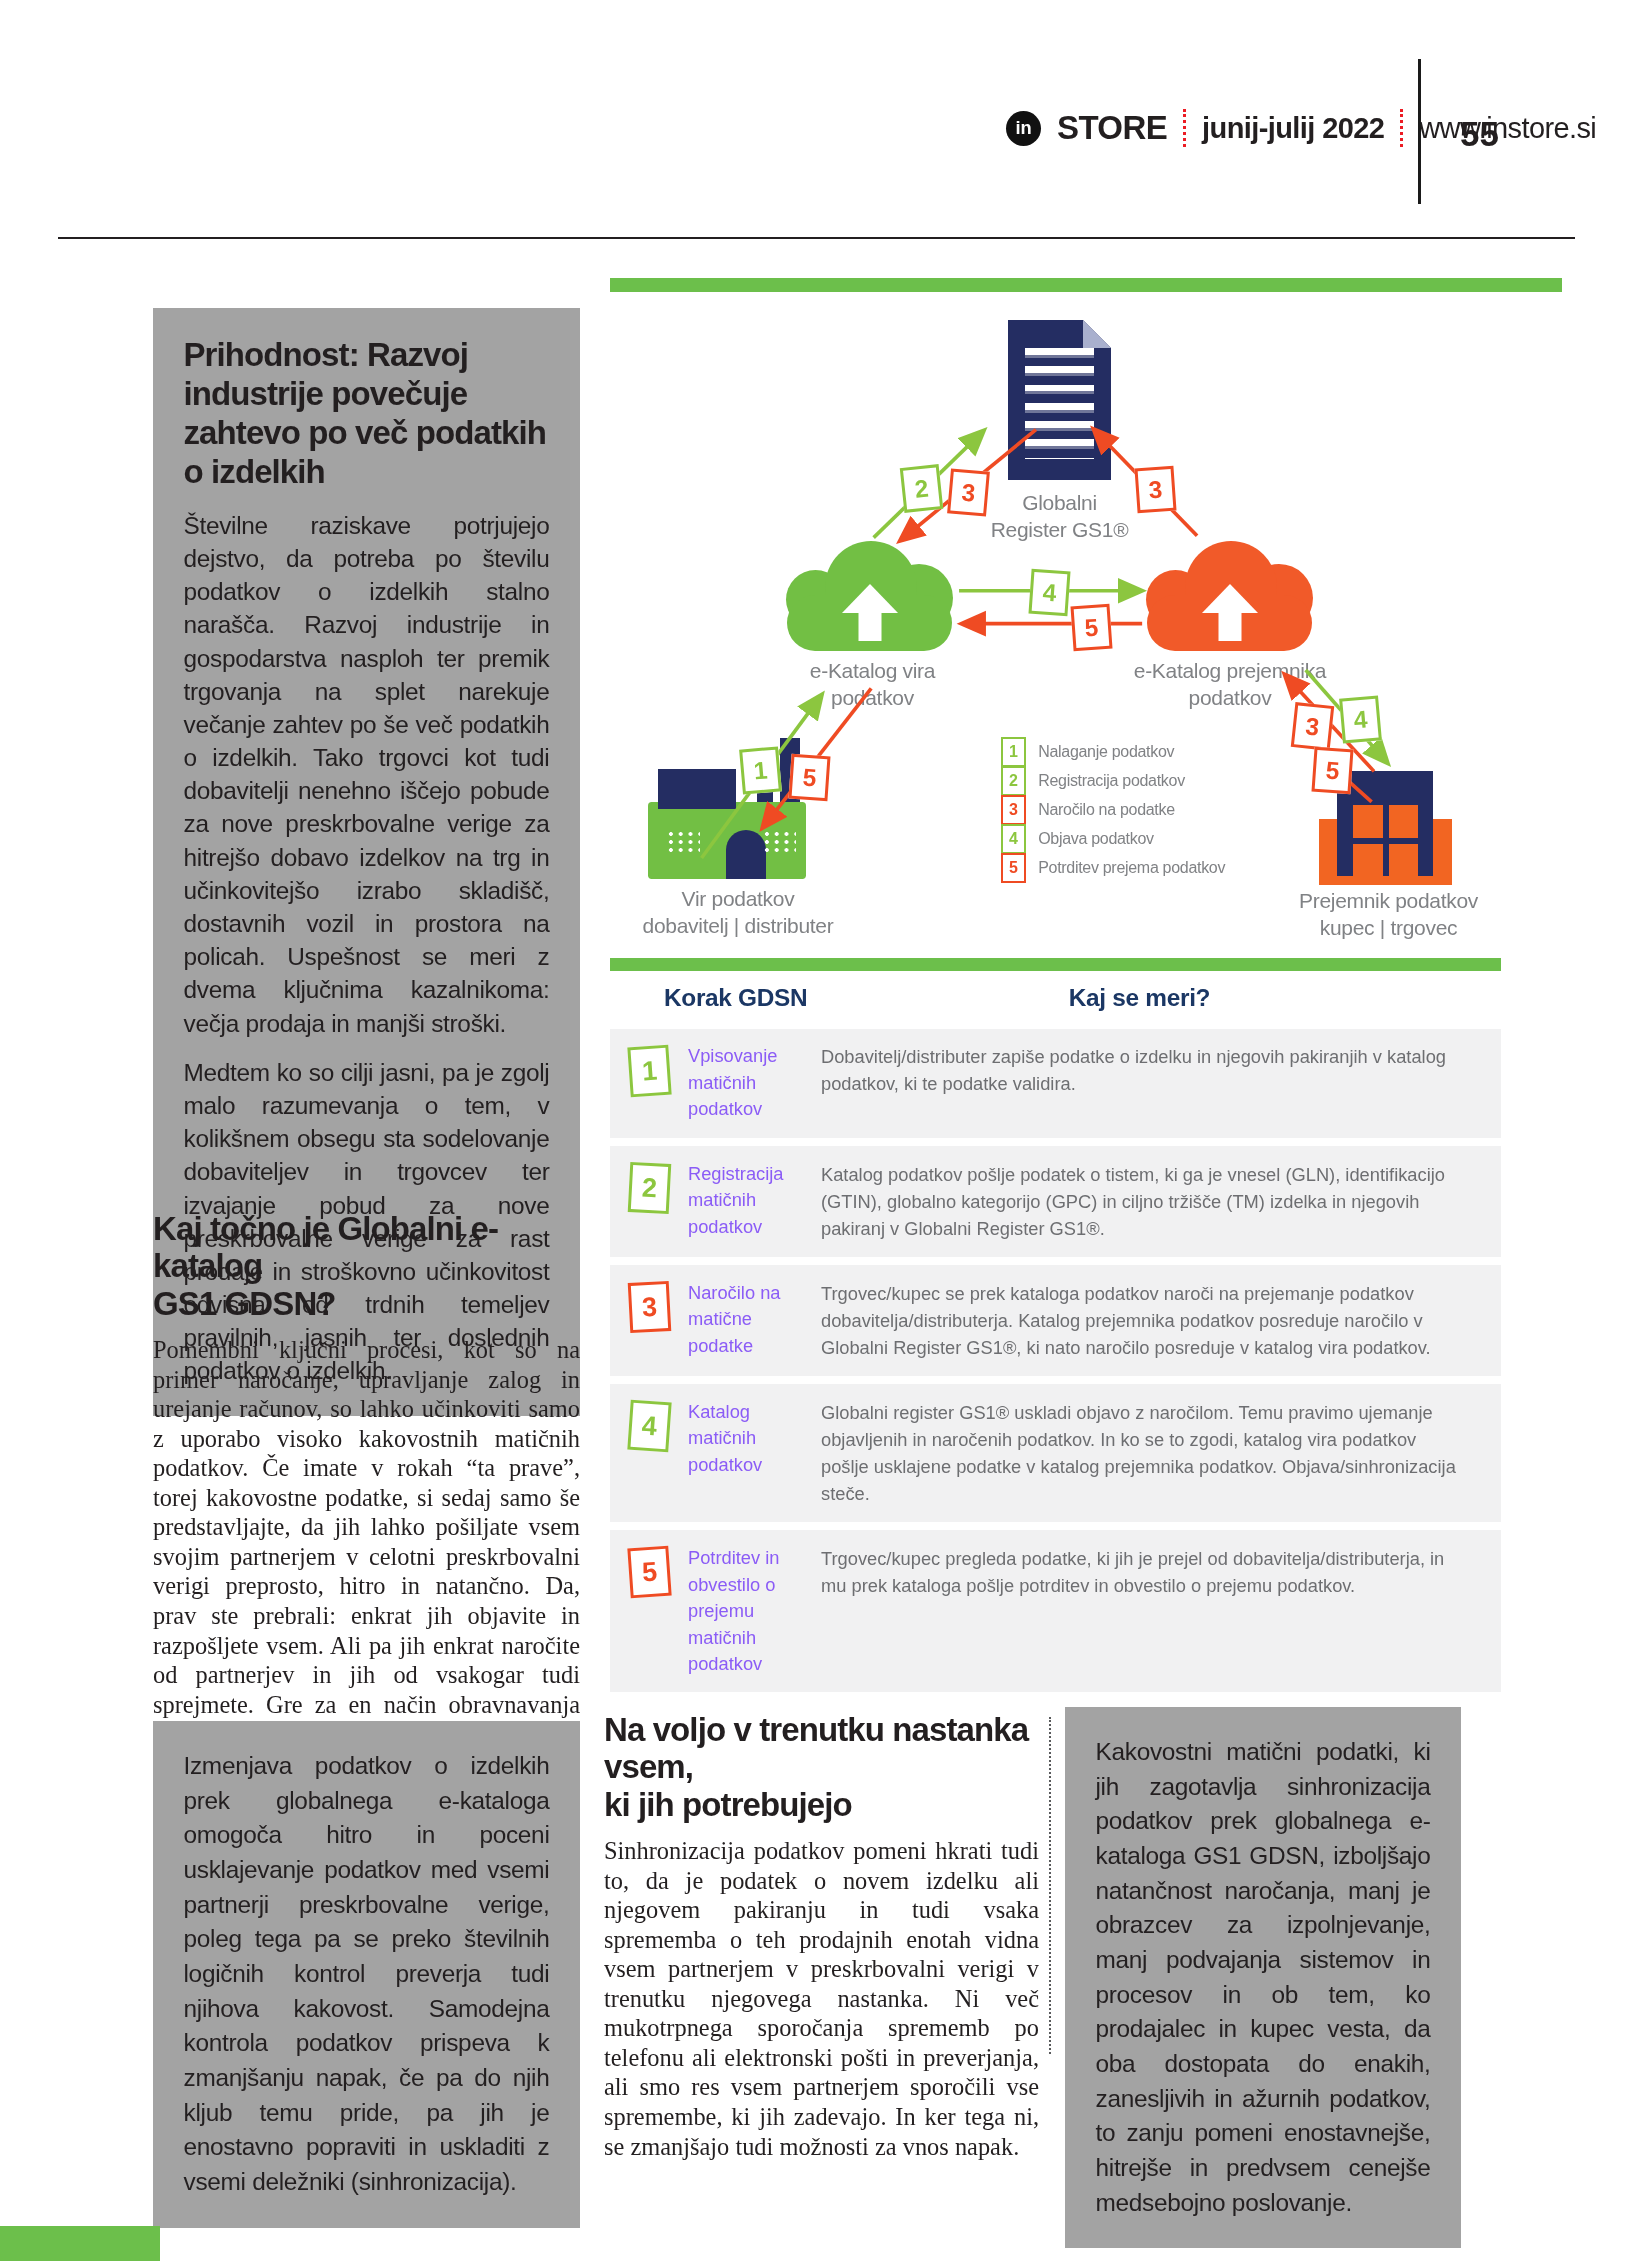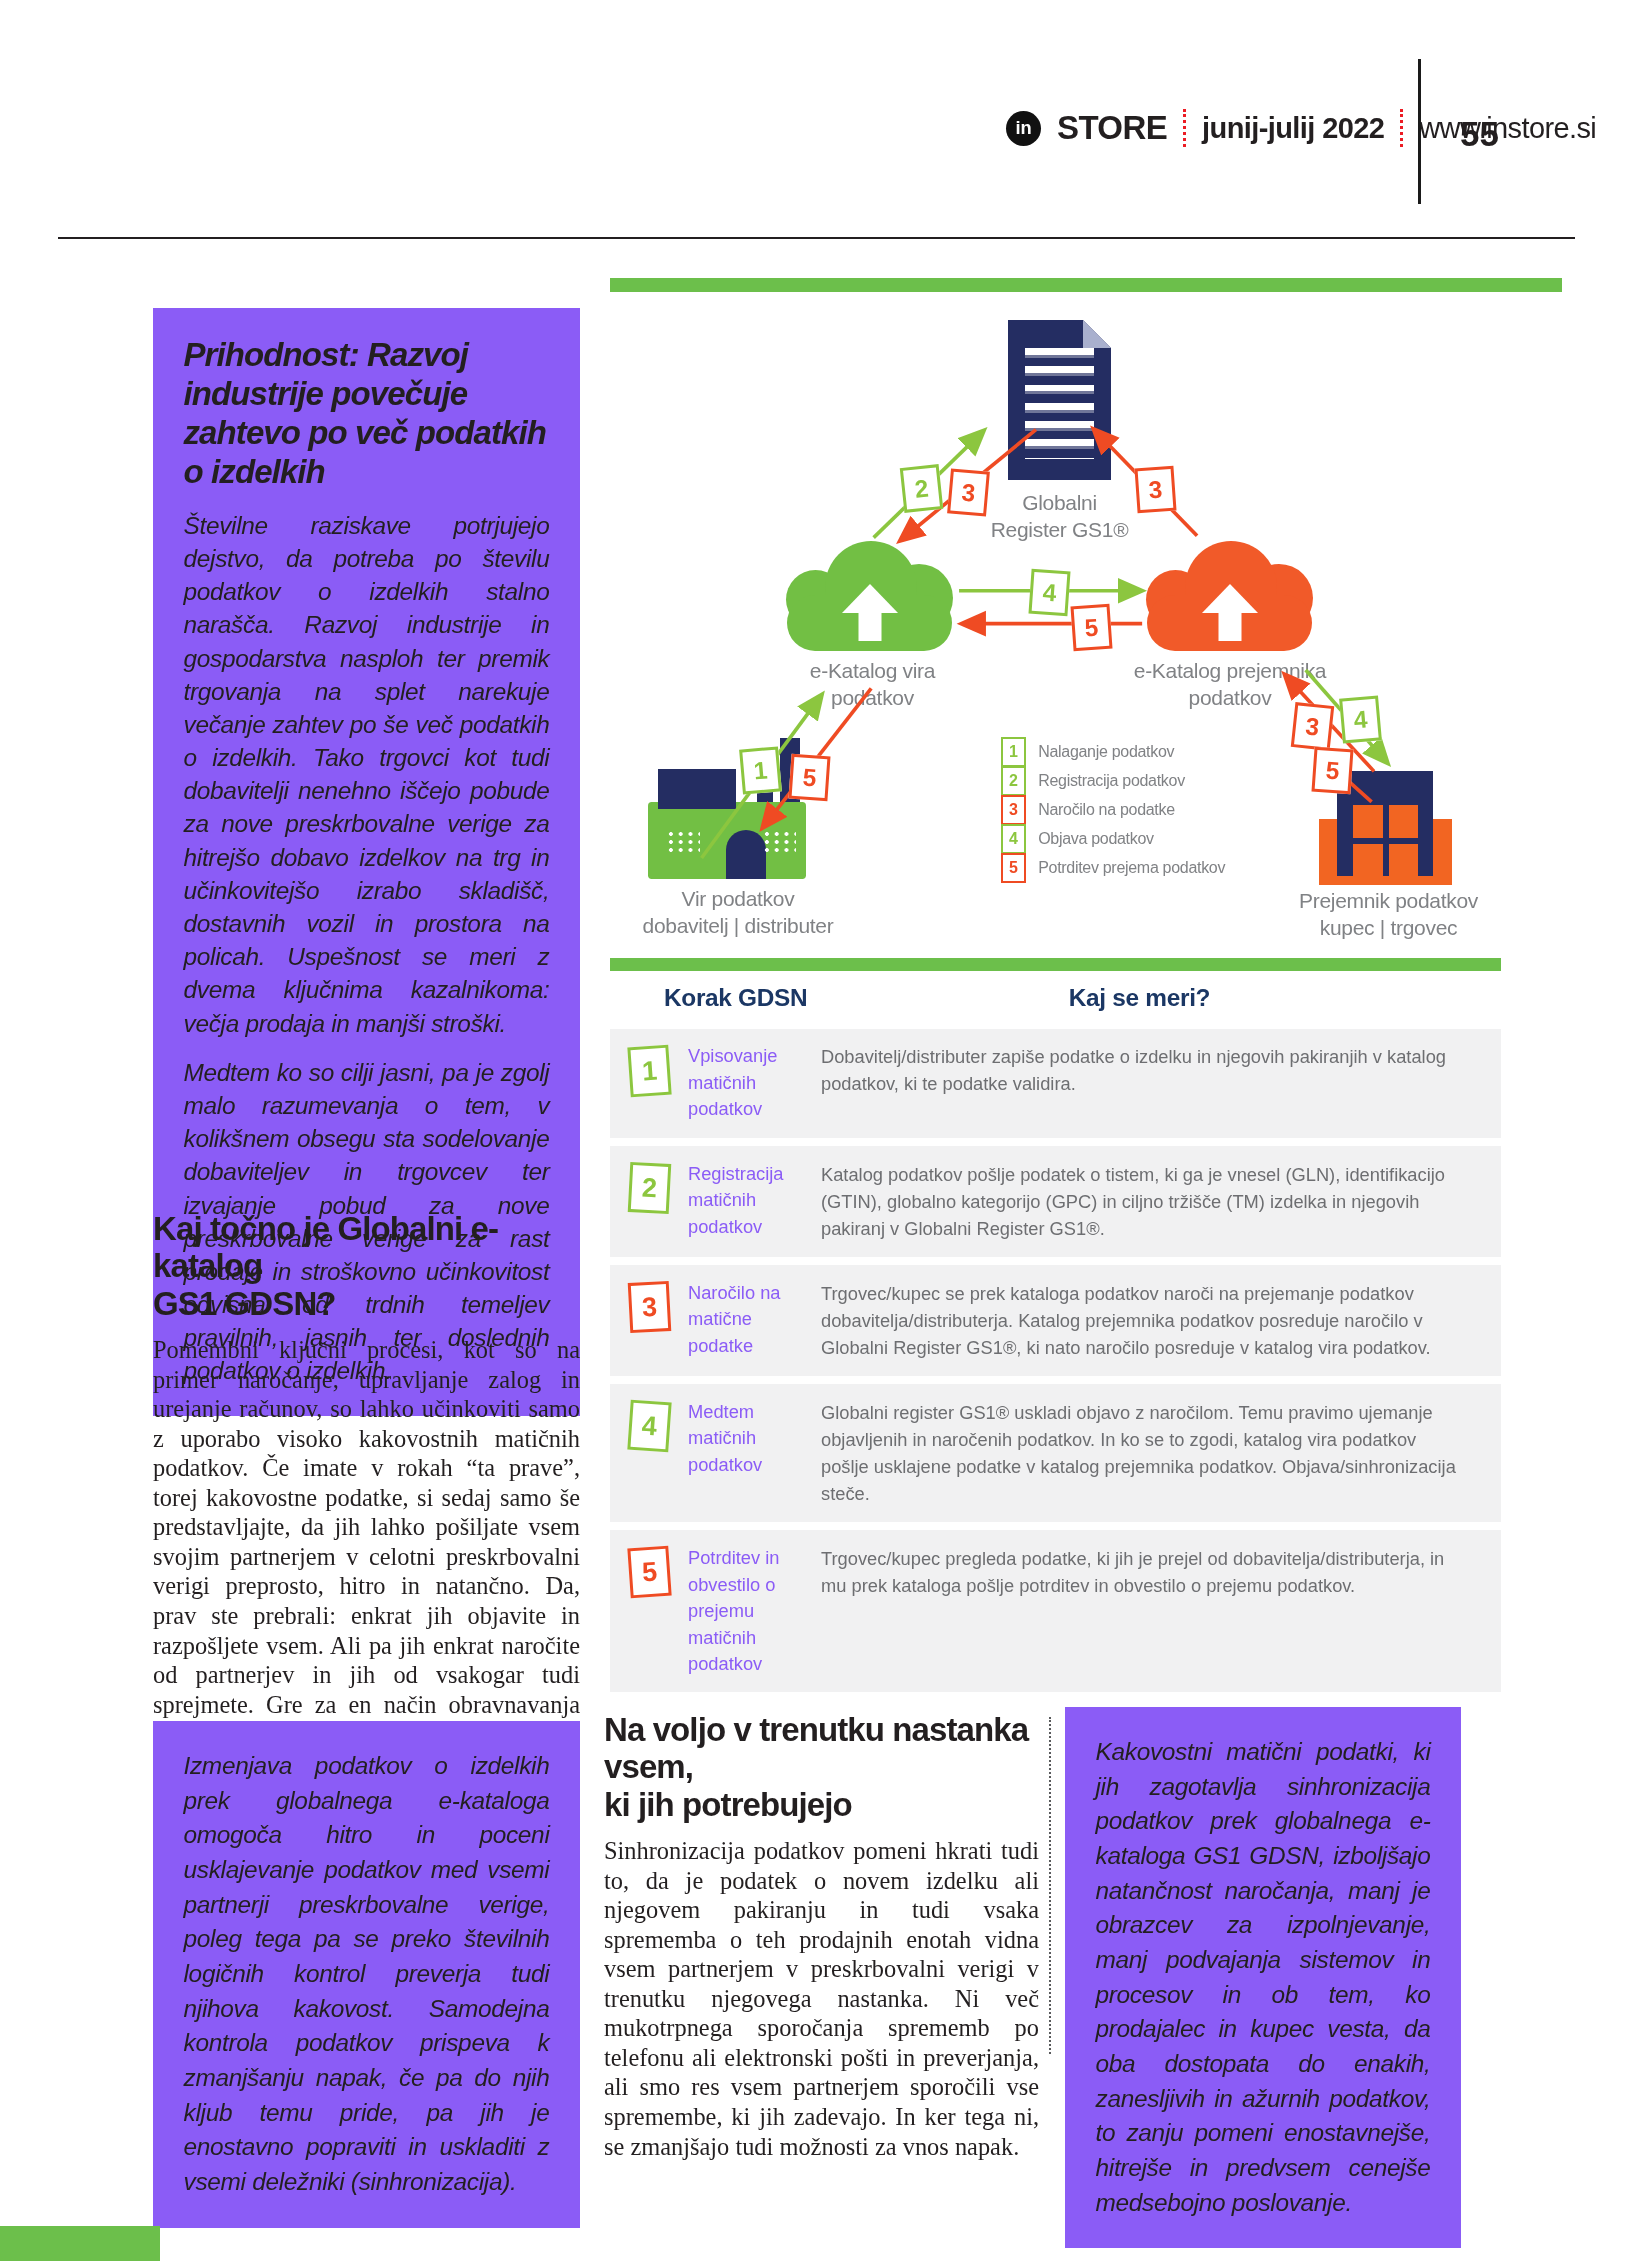--- a/index.html
+++ b/index.html
@@ -13,21 +13,21 @@
   .logo-store{font-size:33px;font-weight:800;letter-spacing:-0.6px;}
   .dotsep{width:0;height:38px;border-left:3.1px dotted #ec1c24;}
   .hdr-date{font-size:29px;font-weight:700;letter-spacing:-0.6px;}
   .hdr-url{font-size:29px;font-weight:400;letter-spacing:-0.6px;}
   .hdr-bar{position:absolute;left:1418px;top:59px;width:3.1px;height:145px;background:#1a1a1a;}
   .page-num{position:absolute;left:1460px;top:114px;font-size:35px;font-weight:800;}
   .top-rule{position:absolute;left:58px;top:237px;width:1517px;height:2.4px;background:#231f20;}
 
   
   .left-col{position:absolute;left:153px;top:308px;width:427px;}
-  .graybox{background:#8b5cf6;padding:28px 30.5px;box-sizing:border-box;font-style:italic;}
+  .graybox{background:#a3a3a3;padding:28px 30.5px;box-sizing:border-box;}
   .graybox-title{font-size:33px;font-weight:800;line-height:1.18;letter-spacing:-0.9px;margin-bottom:17px;}
   .graybox p{margin:0 0 16px 0;font-size:24.4px;line-height:1.36;letter-spacing:-0.3px;
              text-align:justify;}
   .graybox p:last-child{margin-bottom:0;}
   .section-head{font-size:33px;font-weight:800;line-height:1.13;letter-spacing:-0.9px;}
   .serif-body{font-family:"Liberation Serif",serif;font-size:24.4px;line-height:1.21;
               text-align:justify;margin-top:13.4px;}
   .left-sect{position:absolute;left:0;top:902px;width:427px;}
   .left-box2{position:absolute;left:0;top:1413px;width:427px;}
 
@@ -288,21 +288,21 @@
       <div class="badge-cell">
           <div class="tbadge red" style="transform:rotate(-3deg);">3</div>
         </div>
       <div class="step">Naročilo na matične podatke</div>
       <div class="desc">Trgovec/kupec se prek kataloga podatkov naroči na prejemanje podatkov dobavitelja/distributerja. Katalog prejemnika podatkov posreduje naročilo v Globalni Register GS1®, ki nato naročilo posreduje v katalog vira podatkov.</div>
     </div>
     <div class="trow">
       <div class="badge-cell">
           <div class="tbadge green" style="transform:rotate(4deg);">4</div>
         </div>
-      <div class="step">Medtem matičnih podatkov</div>
+      <div class="step">Katalog matičnih podatkov</div>
       <div class="desc">Globalni register GS1® uskladi objavo z naročilom. Temu pravimo ujemanje objavljenih in naročenih podatkov. In ko se to zgodi, katalog vira podatkov pošlje usklajene podatke v katalog prejemnika podatkov. Objava/sinhronizacija steče.</div>
     </div>
     <div class="trow">
       <div class="badge-cell">
           <div class="tbadge red" style="transform:rotate(-4deg);">5</div>
         </div>
       <div class="step">Potrditev in obvestilo o prejemu matičnih podatkov</div>
       <div class="desc">Trgovec/kupec pregleda podatke, ki jih je prejel od dobavitelja/distributerja, in mu prek kataloga pošlje potrditev in obvestilo o prejemu podatkov.</div>
     </div>
   </div>

